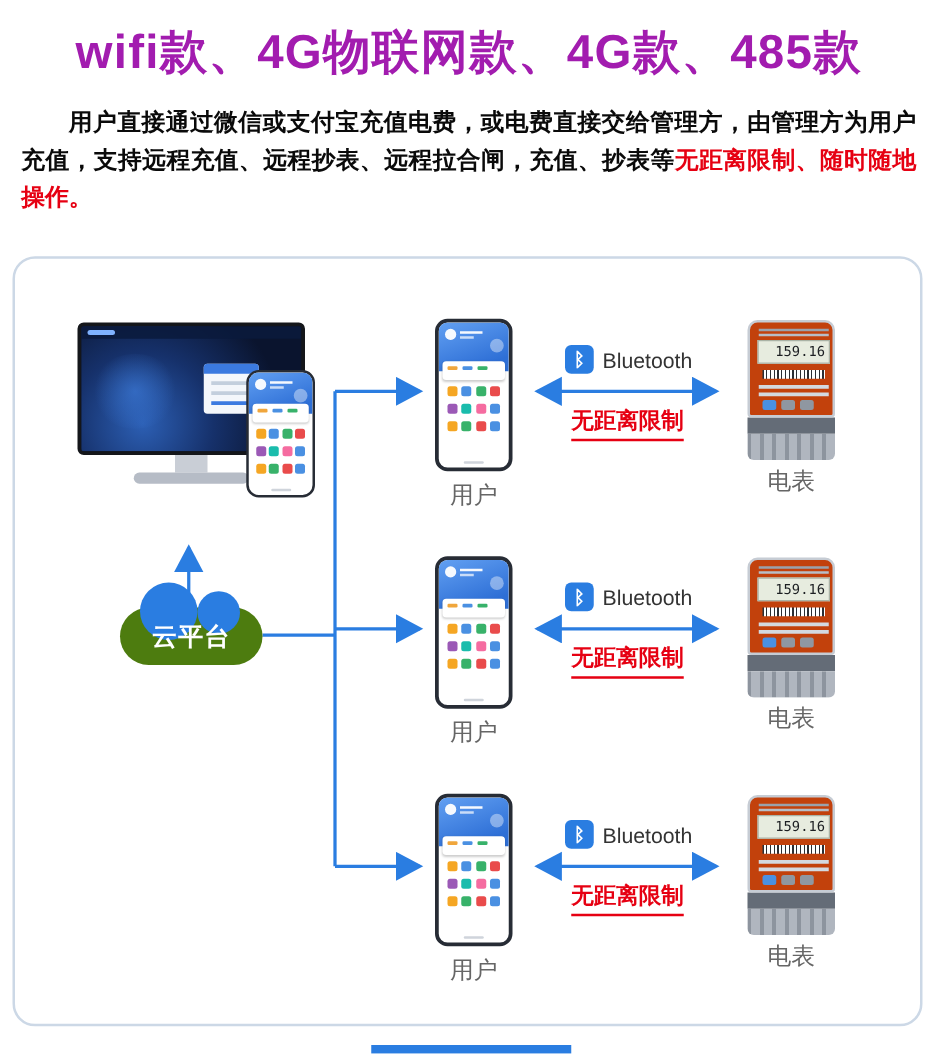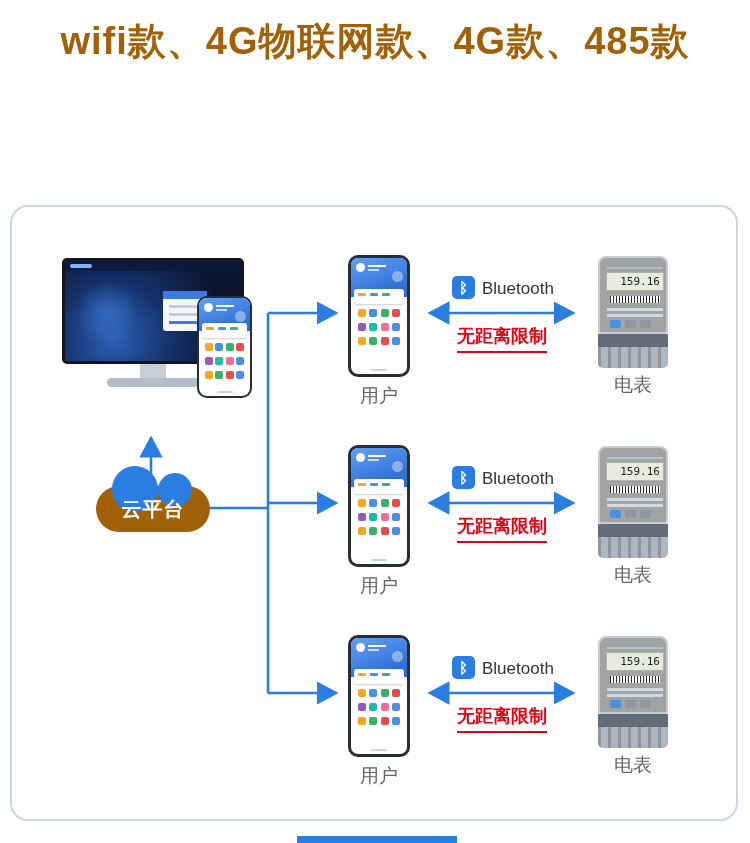--- a/index.html
+++ b/index.html
@@ -1,21 +1,21 @@
 <!DOCTYPE html>
 <html><head>
 <meta charset="utf-8">
 <style>
   * { margin:0; padding:0; box-sizing:border-box; }
   body { background:#ffffff; font-family:"Liberation Sans","DejaVu Sans",sans-serif; }
   .page { position:relative; width:750px; height:843px; background:#fff; overflow:hidden; margin:0 auto; }
 
   
   .title { position:absolute; top:16px; left:0; width:750px; text-align:center;
-           font-size:38px; font-weight:bold; color:#a16207; letter-spacing:1px; }
+           font-size:38px; font-weight:bold; color:#a21caf; letter-spacing:1px; }
   .intro { position:absolute; top:84px; left:17px; width:716px;
            font-size:19px; line-height:1.58; font-weight:600; color:#0a0a0a;
            text-align:justify; text-indent:2em; }
   .intro .red { color:#e60012; font-weight:bold; }
 
   
   .panel { position:absolute; left:10px; top:205px; width:728px; height:616px;
            border:2px solid #ccd8e6; border-radius:18px; background:#fff; }
 
   .lbl { position:absolute; color:#666; font-size:19px; text-align:center; }
@@ -64,33 +64,33 @@
 
   
   .bt-icon { position:absolute; width:23px; height:23px; background:#2a7de1; border-radius:5px; color:#fff;
              display:flex; align-items:center; justify-content:center; font-size:15px; font-weight:bold;
              font-family:"DejaVu Sans",sans-serif; z-index:2; }
   .bt-text { position:absolute; font-size:17px; color:#333; }
   .limit { position:absolute; width:152px; text-align:center; font-size:18px; font-weight:bold; color:#e60012; }
   .limit span { display:inline-block; border-bottom:2px solid #e60012; padding-bottom:3px; }
 
   
-  .cloud { position:absolute; left:96px; top:486px; width:114px; height:46px; background:#a16207;
+  .cloud { position:absolute; left:96px; top:486px; width:114px; height:46px; background:#4d7c0f;
            border-radius:23px; z-index:2; }
   .cloud::before { content:""; position:absolute; left:16px; top:-20px; width:46px; height:46px;
                    background:#2a7de1; border-radius:50%; }
   .cloud::after { content:""; position:absolute; right:18px; top:-13px; width:34px; height:34px;
                   background:#2a7de1; border-radius:50%; }
   .cloud .cloud-label { position:absolute; left:0; top:0; width:100%; height:100%; display:flex;
                         align-items:center; justify-content:center; color:#fff; font-size:20px;
                         font-weight:bold; z-index:3; letter-spacing:1px; }
 
   
   .meter { position:absolute; left:598px; width:70px; height:112px; z-index:2; }
-  .meter .mbody { width:70px; height:78px; background:#a3a3a3; border:2px solid #c6ccd4; border-radius:8px 8px 3px 3px;
+  .meter .mbody { width:70px; height:78px; background:#c2410c; border:2px solid #c6ccd4; border-radius:8px 8px 3px 3px;
                   position:relative; overflow:hidden; }
   .meter .mtext { position:absolute; left:7px; top:5px; width:56px; height:2px; background:#9aa2ac;
                   box-shadow:0 4px 0 #b7bec7; }
   .meter .lcd { position:absolute; left:6px; top:14px; width:58px; height:19px; background:#e7ecdf;
                 border:1px solid #aab3a6; font-family:"DejaVu Sans Mono",monospace; font-size:11px;
                 color:#1c1f22; text-align:right; padding:2px 3px 0 0; letter-spacing:0; }
   .meter .barcode { position:absolute; left:10px; top:38px; width:50px; height:7px;
                     background:repeating-linear-gradient(90deg,#2b2e33 0 1px,#fff 1px 3px); }
   .meter .mrow { position:absolute; left:7px; top:50px; width:56px; height:3px; background:#d3d9e0;
                  box-shadow:0 6px 0 #d3d9e0; }
@@ -102,20 +102,21 @@
 
   .bottom-bar { position:absolute; left:297px; bottom:0; width:160px; height:7px; background:#2a7de1; }
 </style>
 </head>
 <body>
 
 <div class="page">
 
   <div class="title">wifi款、4G物联网款、4G款、485款</div>
 
+  <p class="intro"><span>用户直接通过微信或支付宝充值电费，或电费直接交给管理方，由管理方为用户充值，支持远程充值、远程抄表、远程拉合闸，充值、抄表等</span><span class="red">无距离限制、随时随地操作。</span></p>
 
   <div class="panel"></div>
 
   <svg class="wires" viewBox="0 0 750 843" xmlns="http://www.w3.org/2000/svg">
     <defs>
       <marker id="ah" markerWidth="10" markerHeight="10" refX="7.5" refY="4.5" orient="auto-start-reverse">
         <path d="M0,0 L8.5,4.5 L0,9 z" fill="#2a7de1"></path>
       </marker>
     </defs>
     <g stroke="#2a7de1" stroke-width="2.6" fill="none">

